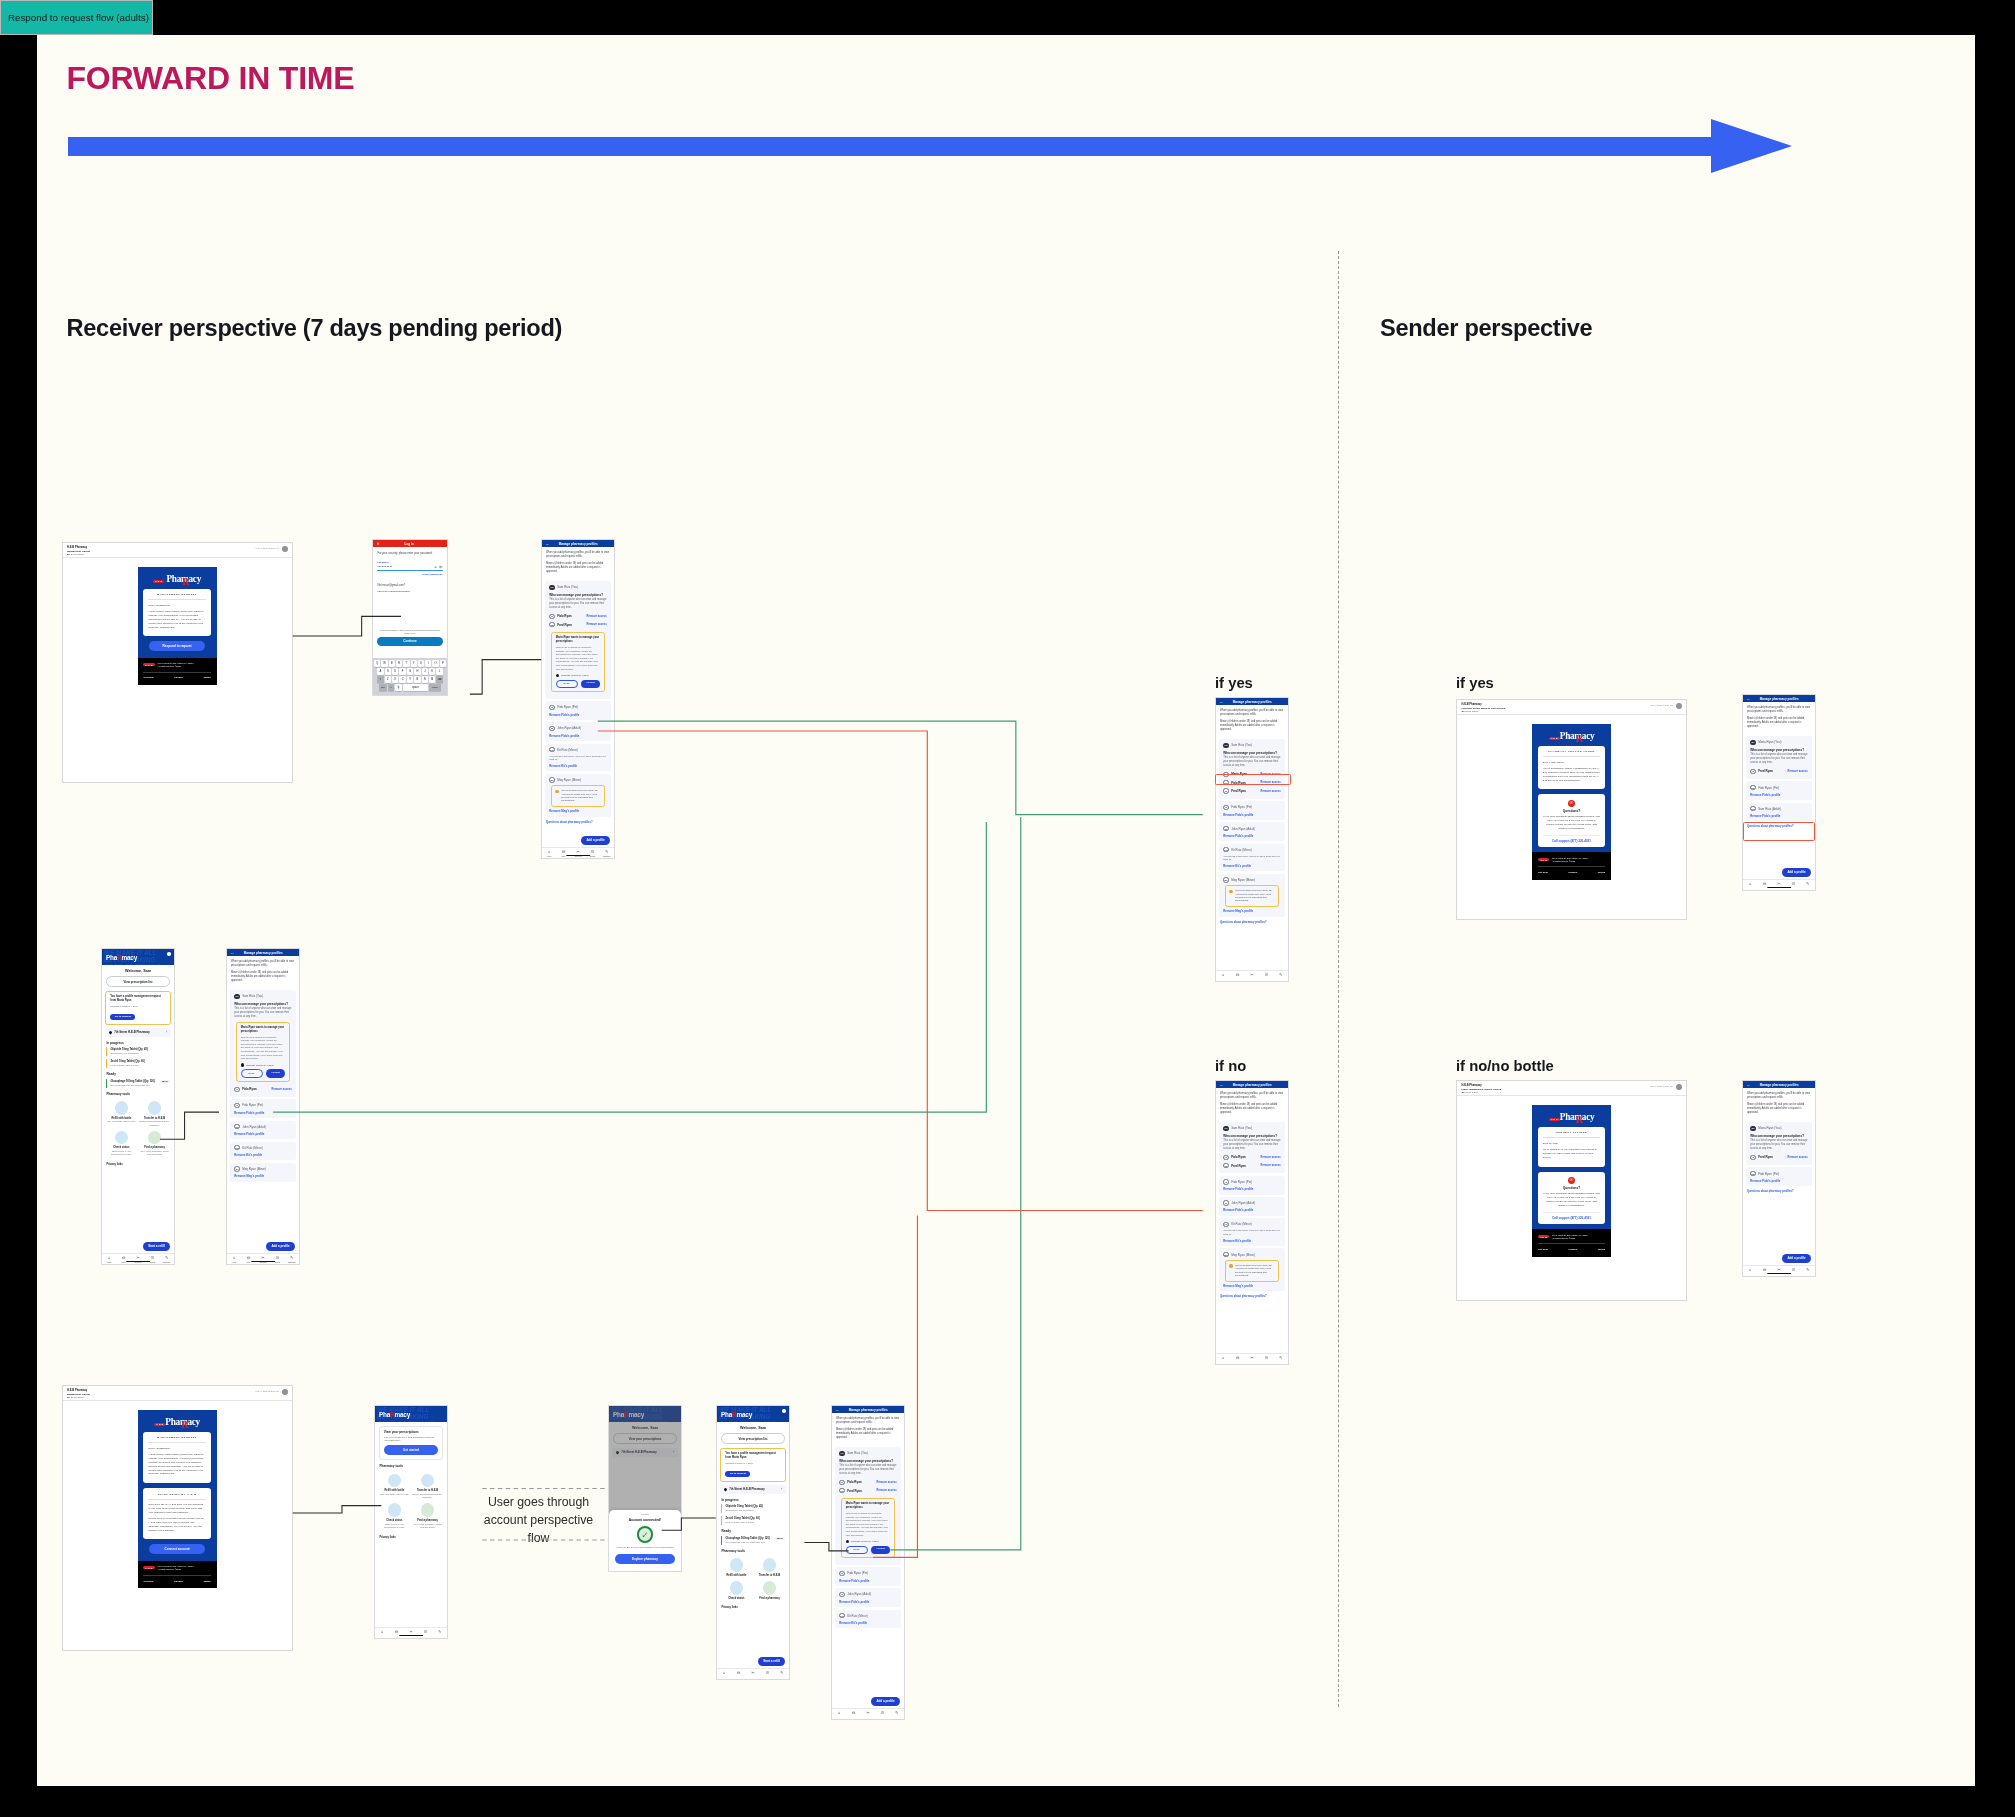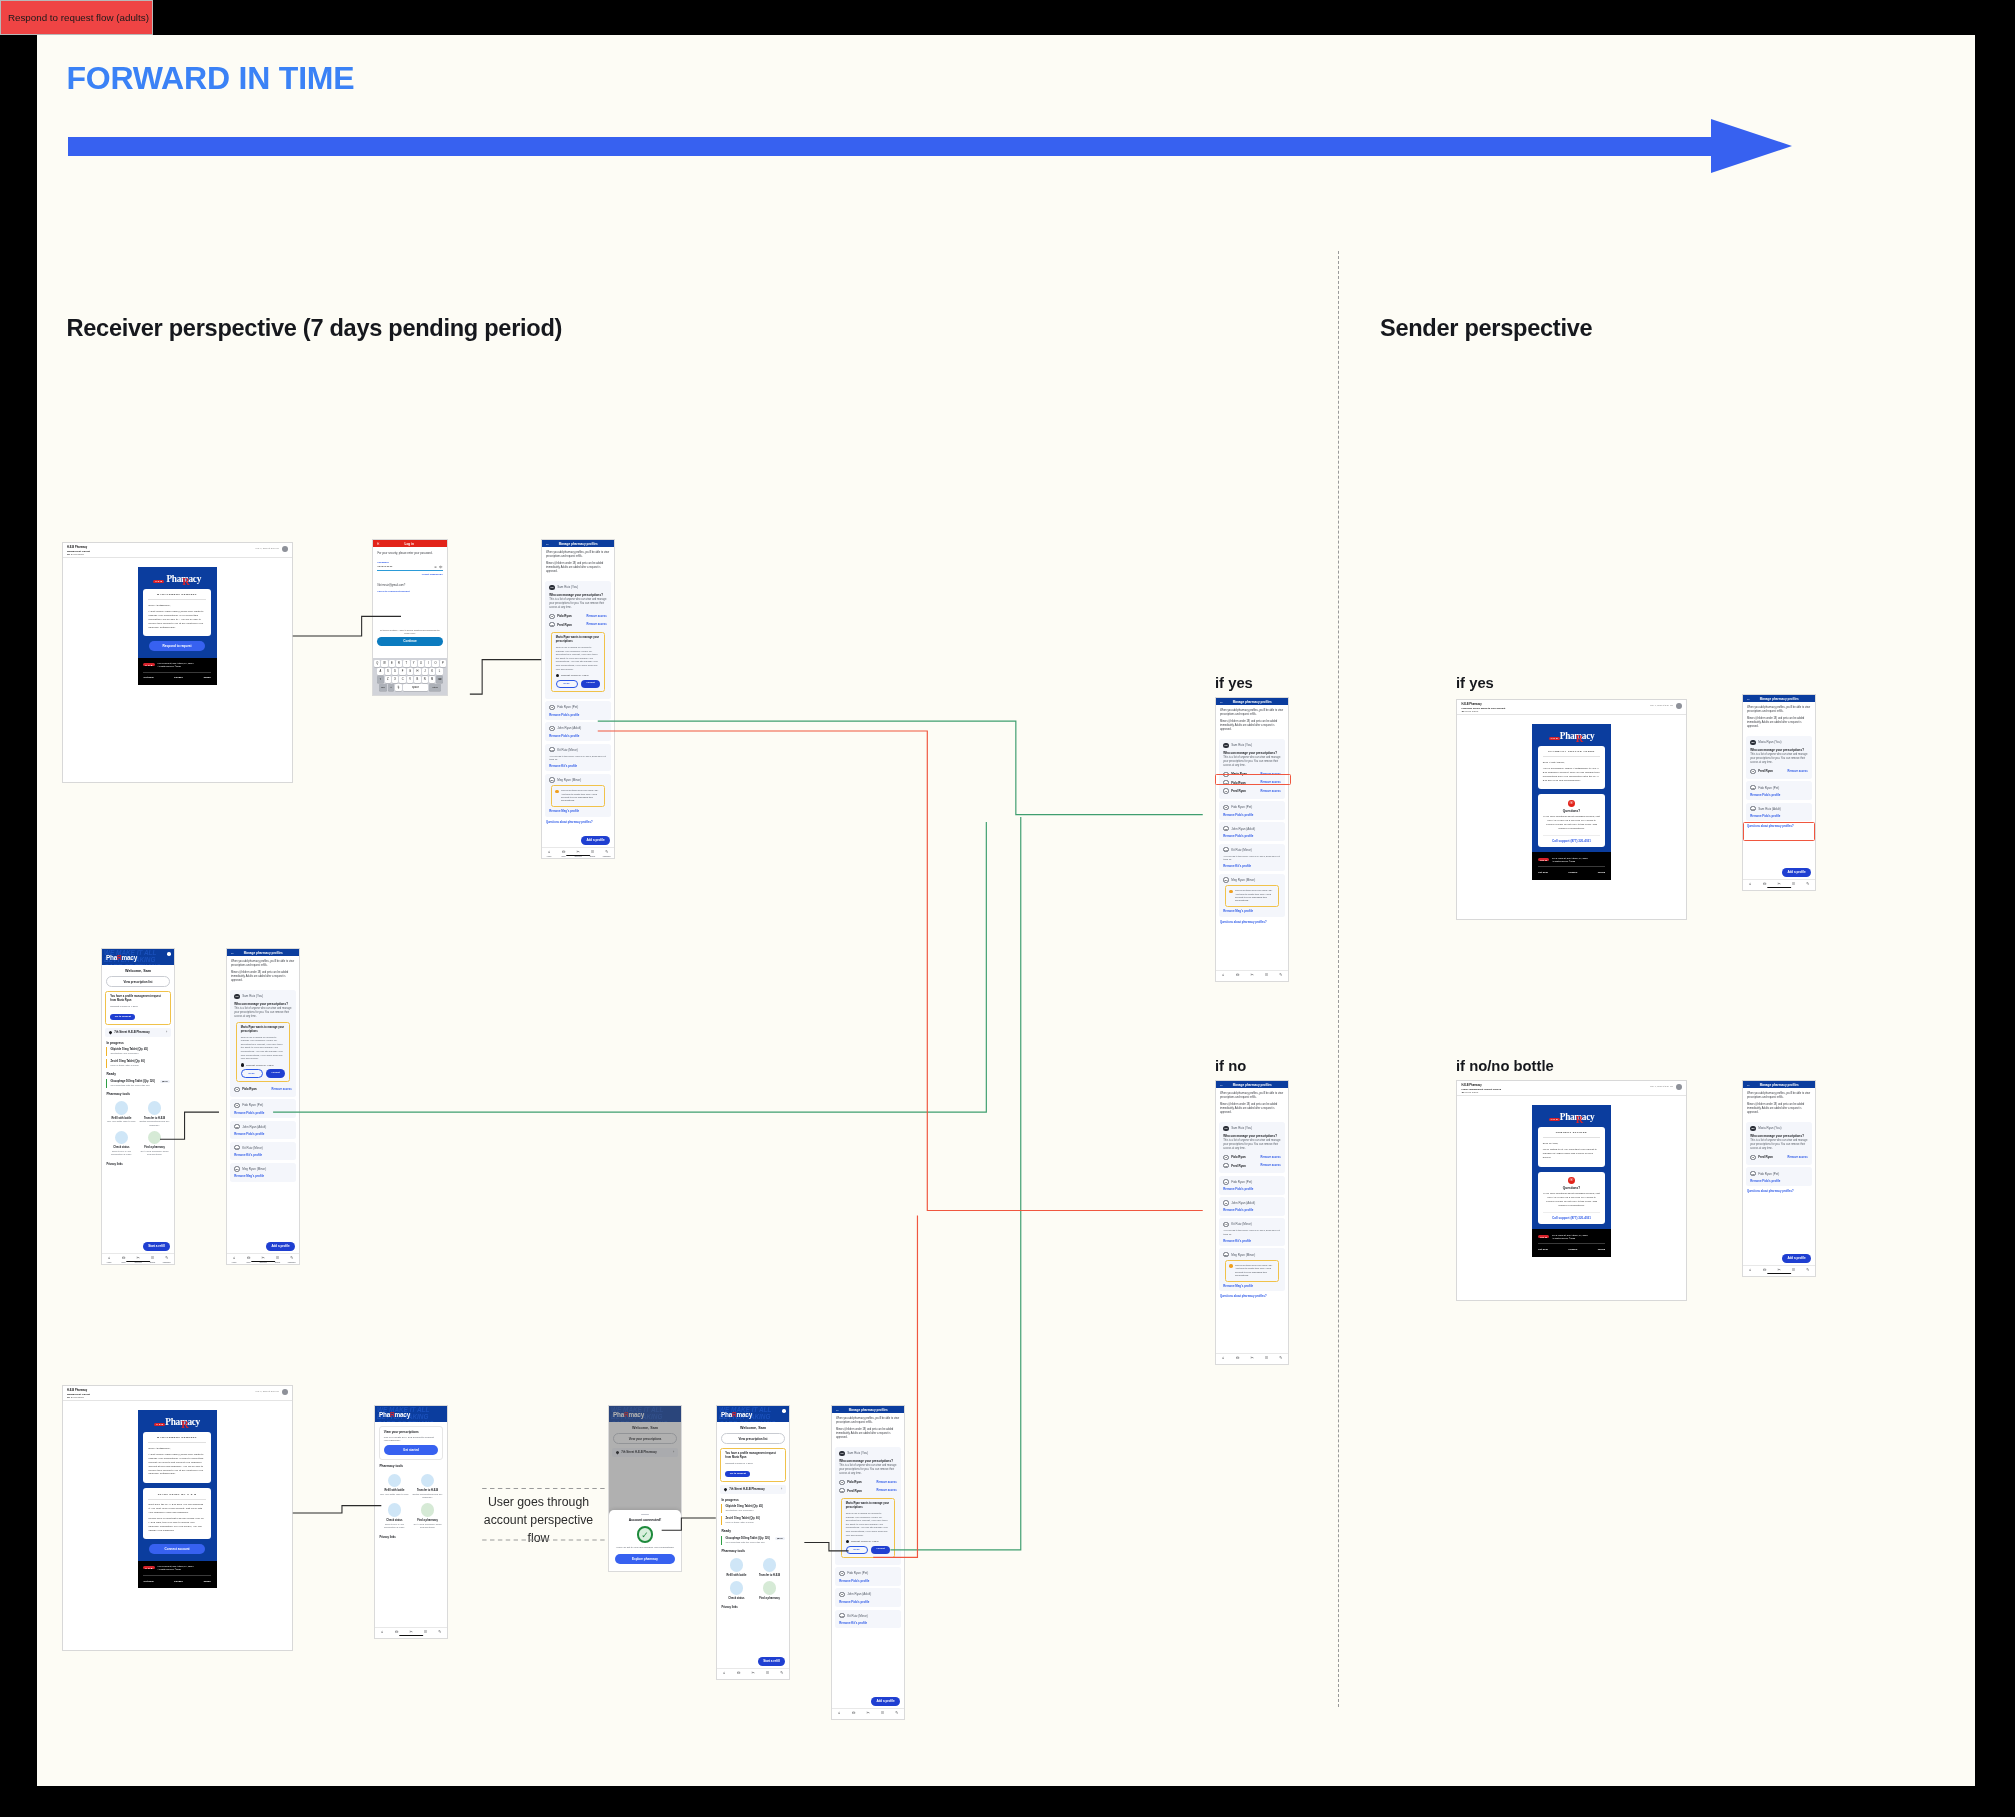--- a/index.html
+++ b/index.html
@@ -4,33 +4,33 @@
 <style>
   * { box-sizing: border-box; margin:0; padding:0; }
   html,body { background:#000; }
   body {
     width:2015px; height:1817px;
     font-family:"Liberation Sans", sans-serif;
     position:relative; overflow:hidden;
   }
   .figma-tab{
     position:absolute; left:0; top:0; width:153px; height:35px;
-    background:#ef4444; border:1px solid #b8b8b8;
+    background:#14b8a6; border:1px solid #b8b8b8;
     display:flex; align-items:center; padding-left:6.9px;
     font-size:9.8px; color:#1a1a1a; z-index:40; white-space:nowrap;
   }
   .canvas{
     position:absolute; left:37px; top:35px;
     width:1938px; height:1751px;
     background:#fdfcf5;
   }
   
   .big-title{
     position:absolute; left:29.5px; top:24.6px;
-    font-size:32px; font-weight:bold; color:#3b82f6;
+    font-size:32px; font-weight:bold; color:#be185d;
     letter-spacing:-0.2px;
   }
   .arrow-wrap{ position:absolute; left:30.5px; top:84px; width:1741px; height:54px;}
   .arrow-bar{ position:absolute; left:0; top:17.7px; width:1673px; height:19.7px; background:#3761f0;}
   .arrow-head{
     position:absolute; left:1643px; top:0;
     width:0;height:0;border-top:27.5px solid transparent;border-bottom:27.5px solid transparent;
     border-left:81px solid #3761f0;
   }
   .sec-title{ position:absolute; font-size:23.6px; font-weight:bold; color:#16181d; letter-spacing:-0.3px;}

